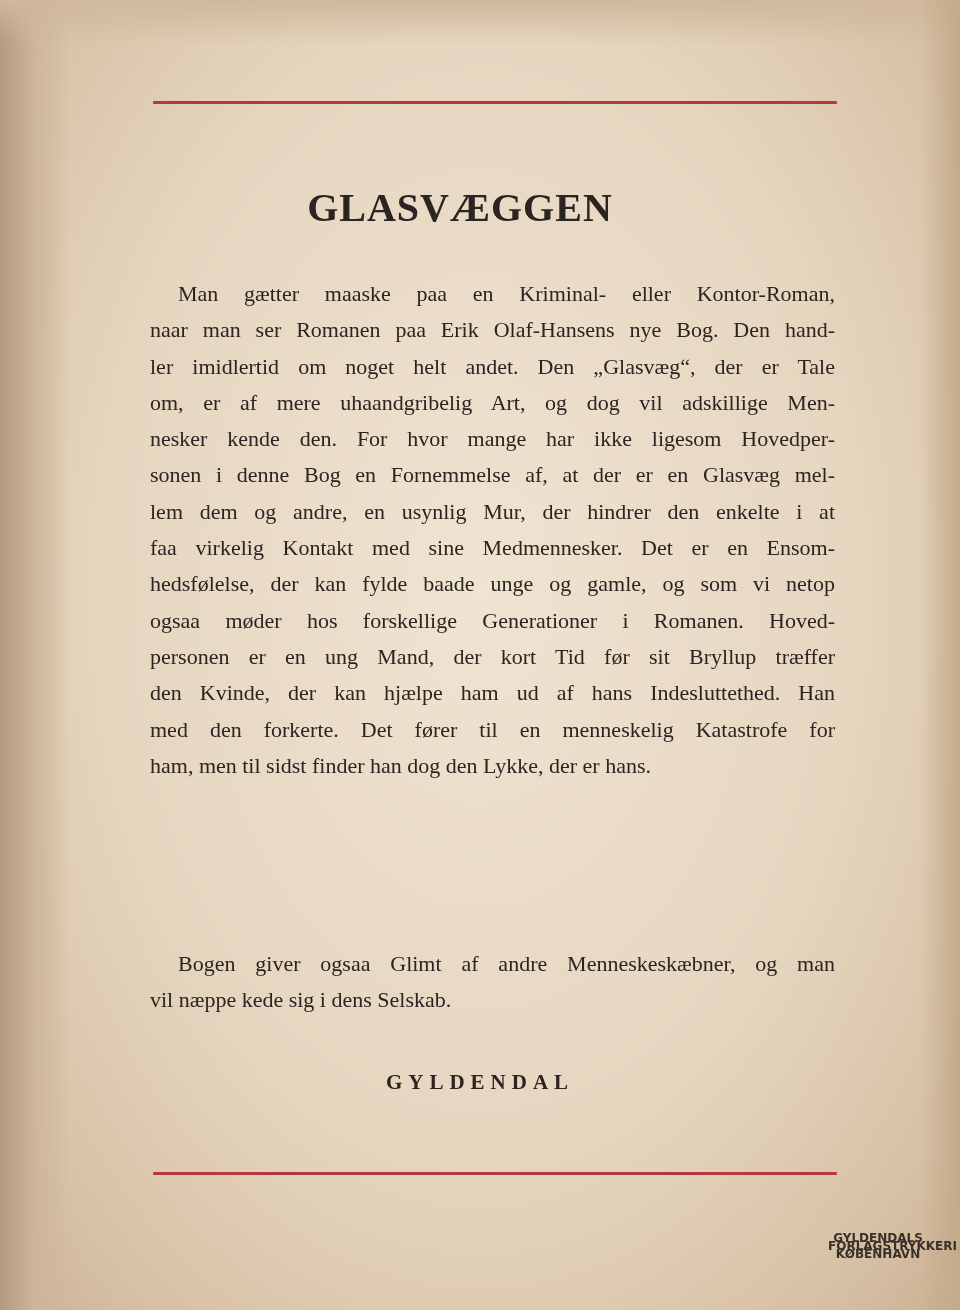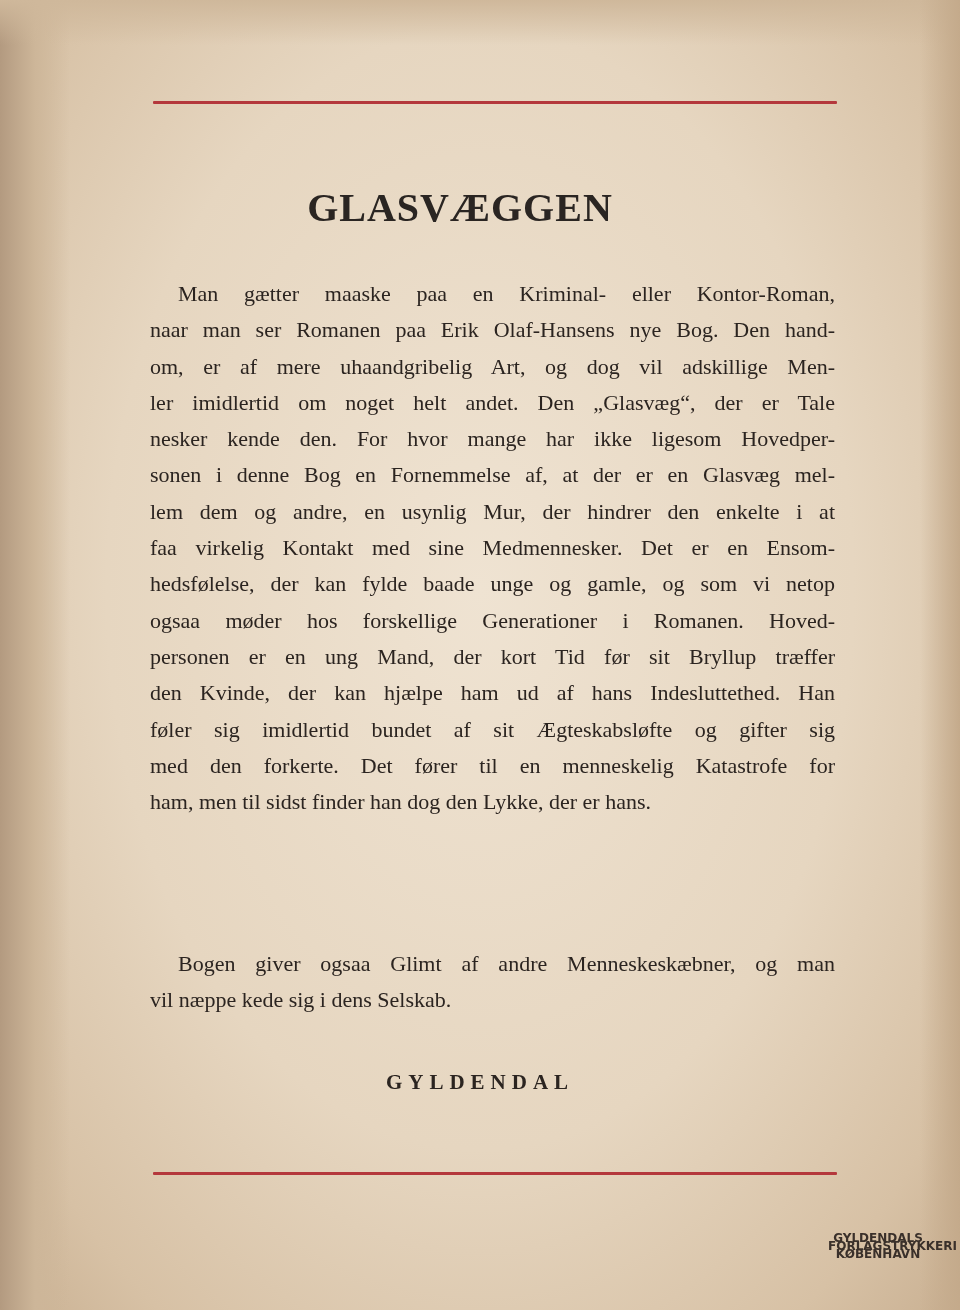--- a/index.html
+++ b/index.html
@@ -66,31 +66,30 @@
   <div class="edge-top"></div>
   <div class="edge-right"></div>
 
   <div class="rule top"></div>
 
   <div class="title">GLASVÆGGEN</div>
 
   <div class="body-text">
     <span class="line indent">Man gætter maaske paa en Kriminal- eller Kontor-Roman,</span>
     <span class="line">naar man ser Romanen paa Erik Olaf-Hansens nye Bog. Den hand-</span>
+    <span class="line">ler imidlertid om noget helt andet. Den „Glasvæg“, der er Tale</span>
     <span class="line">om, er af mere uhaandgribelig Art, og dog vil adskillige Men-</span>
-    <span class="line">ler imidlertid om noget helt andet. Den „Glasvæg“, der er Tale</span>
     <span class="line">nesker kende den. For hvor mange har ikke ligesom Hovedper-</span>
     <span class="line">sonen i denne Bog en Fornemmelse af, at der er en Glasvæg mel-</span>
     <span class="line">lem dem og andre, en usynlig Mur, der hindrer den enkelte i at</span>
     <span class="line">faa virkelig Kontakt med sine Medmennesker. Det er en Ensom-</span>
     <span class="line">hedsfølelse, der kan fylde baade unge og gamle, og som vi netop</span>
     <span class="line">ogsaa møder hos forskellige Generationer i Romanen. Hoved-</span>
     <span class="line">personen er en ung Mand, der kort Tid før sit Bryllup træffer</span>
     <span class="line">den Kvinde, der kan hjælpe ham ud af hans Indesluttethed. Han</span>
-    <span class="line">føler sig imidlertid bundet af sit Ægteskabsløfte og gifter sig</span>
     <span class="line">med den forkerte. Det fører til en menneskelig Katastrofe for</span>
     <span class="line last">ham, men til sidst finder han dog den Lykke, der er hans.</span>
   </div>
 
   <div class="para2">
     <span class="line indent" style="padding-left:28px">Bogen giver ogsaa Glimt af andre Menneskeskæbner, og man</span>
     <span class="line last">vil næppe kede sig i dens Selskab.</span>
   </div>
 
   <div class="publisher">GYLDENDAL</div>

